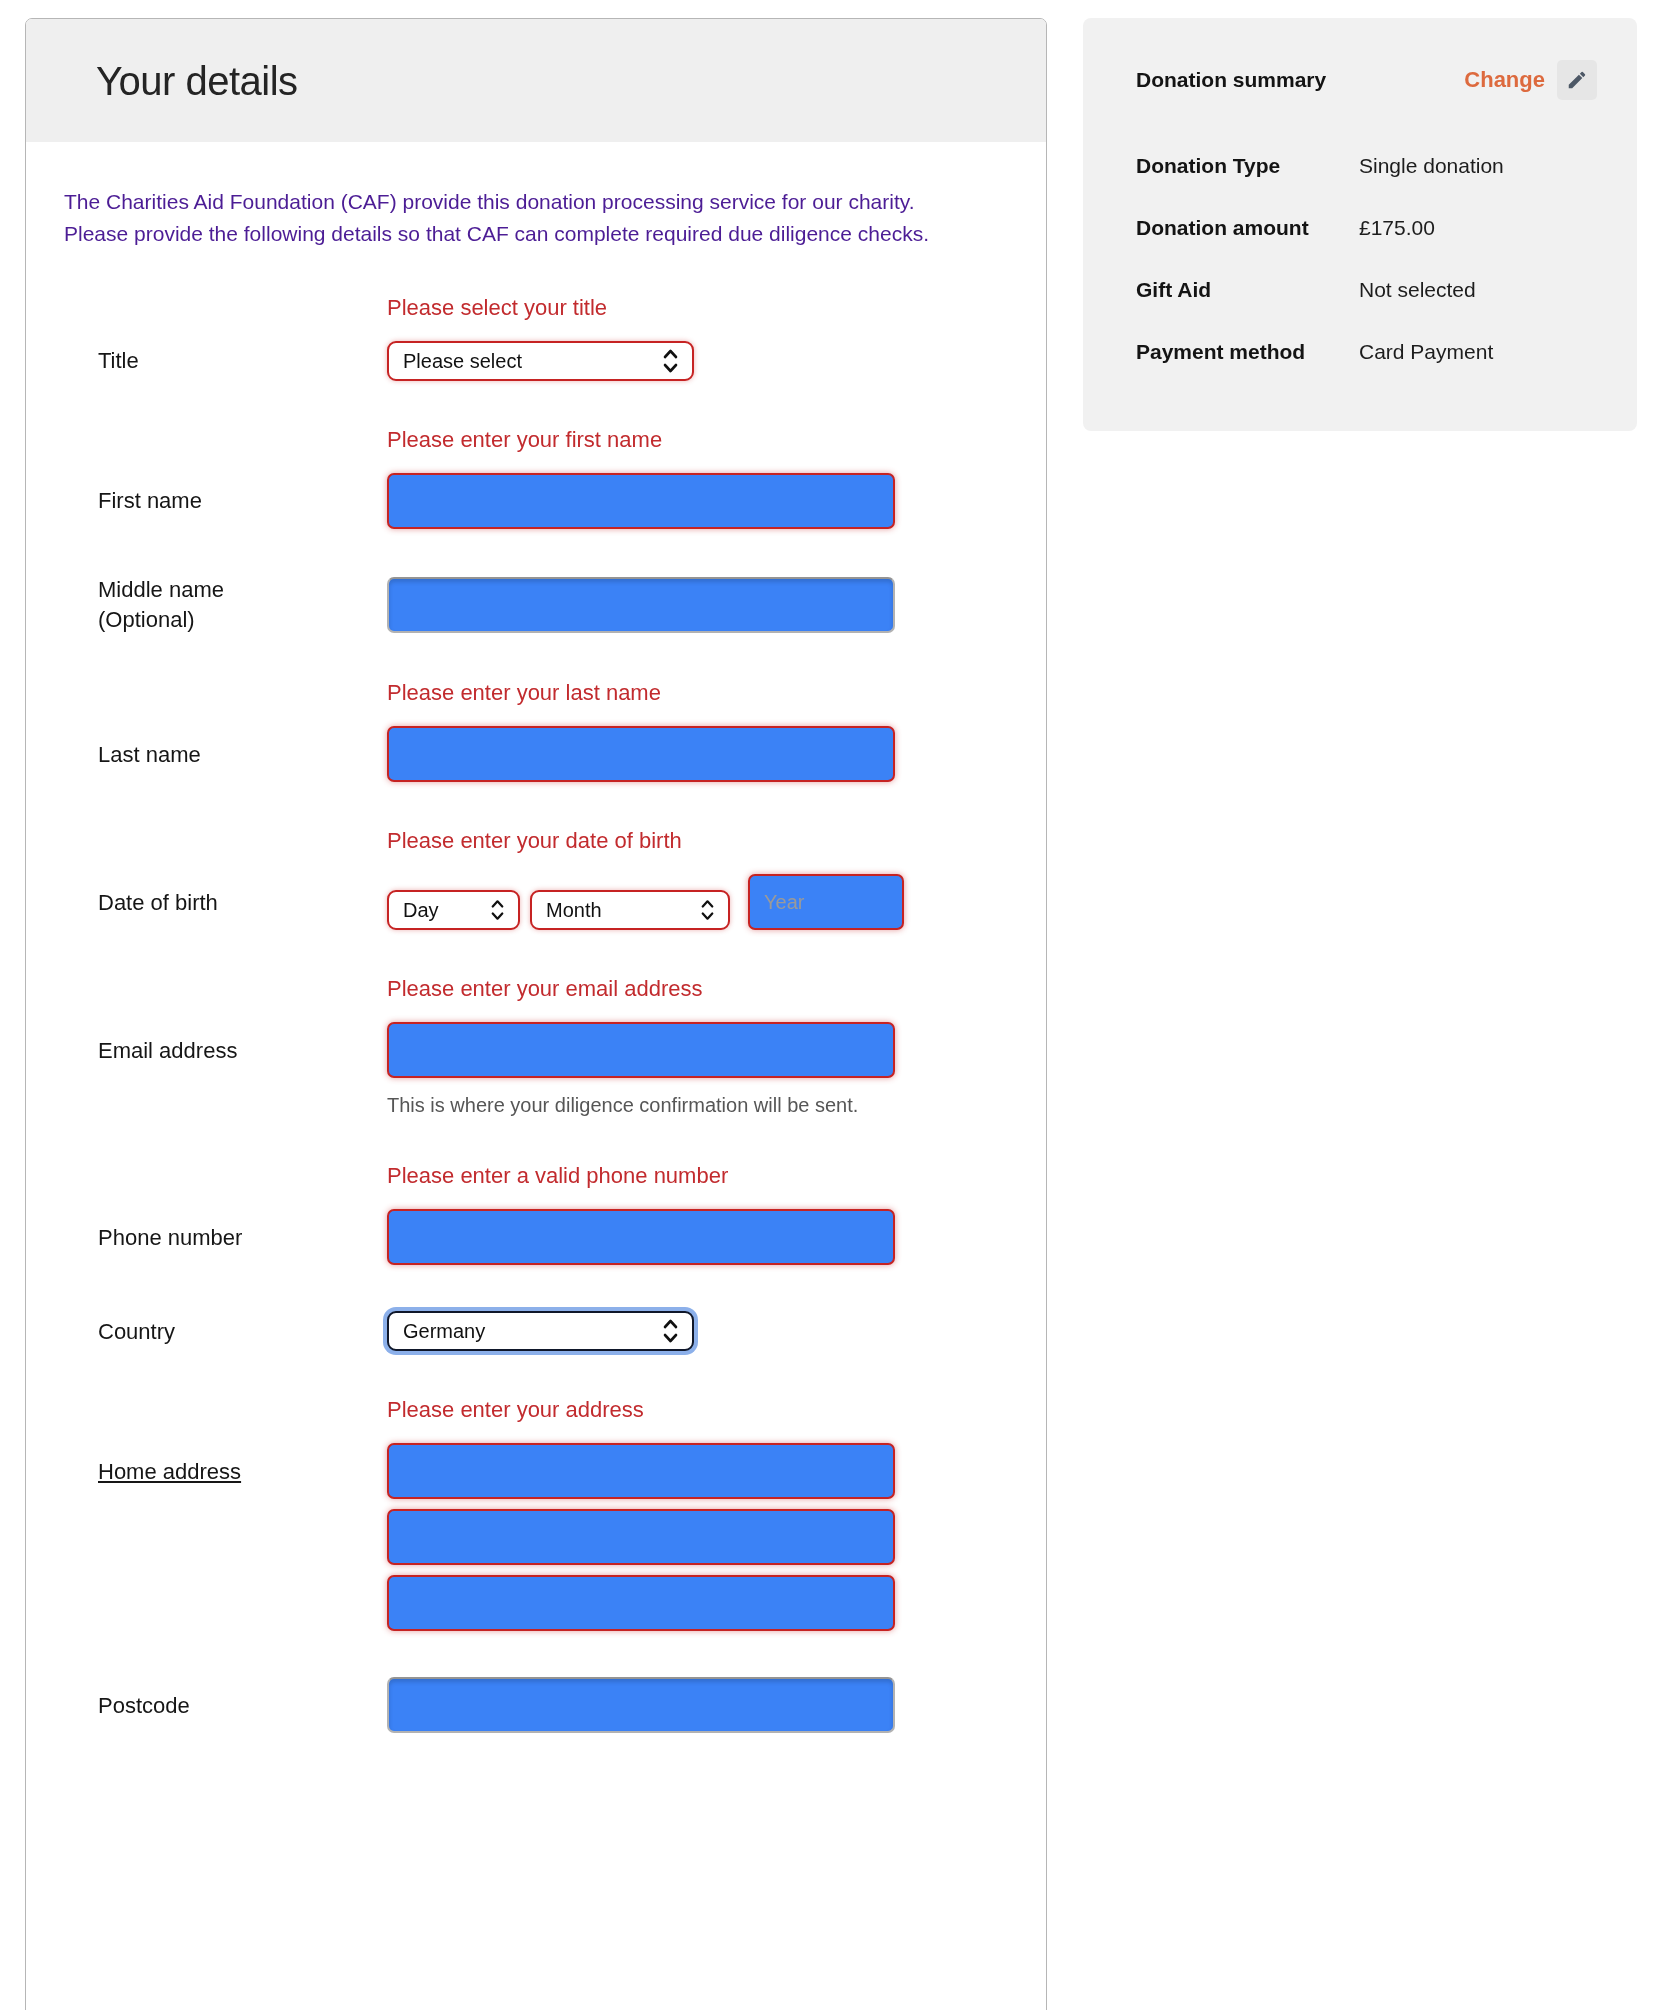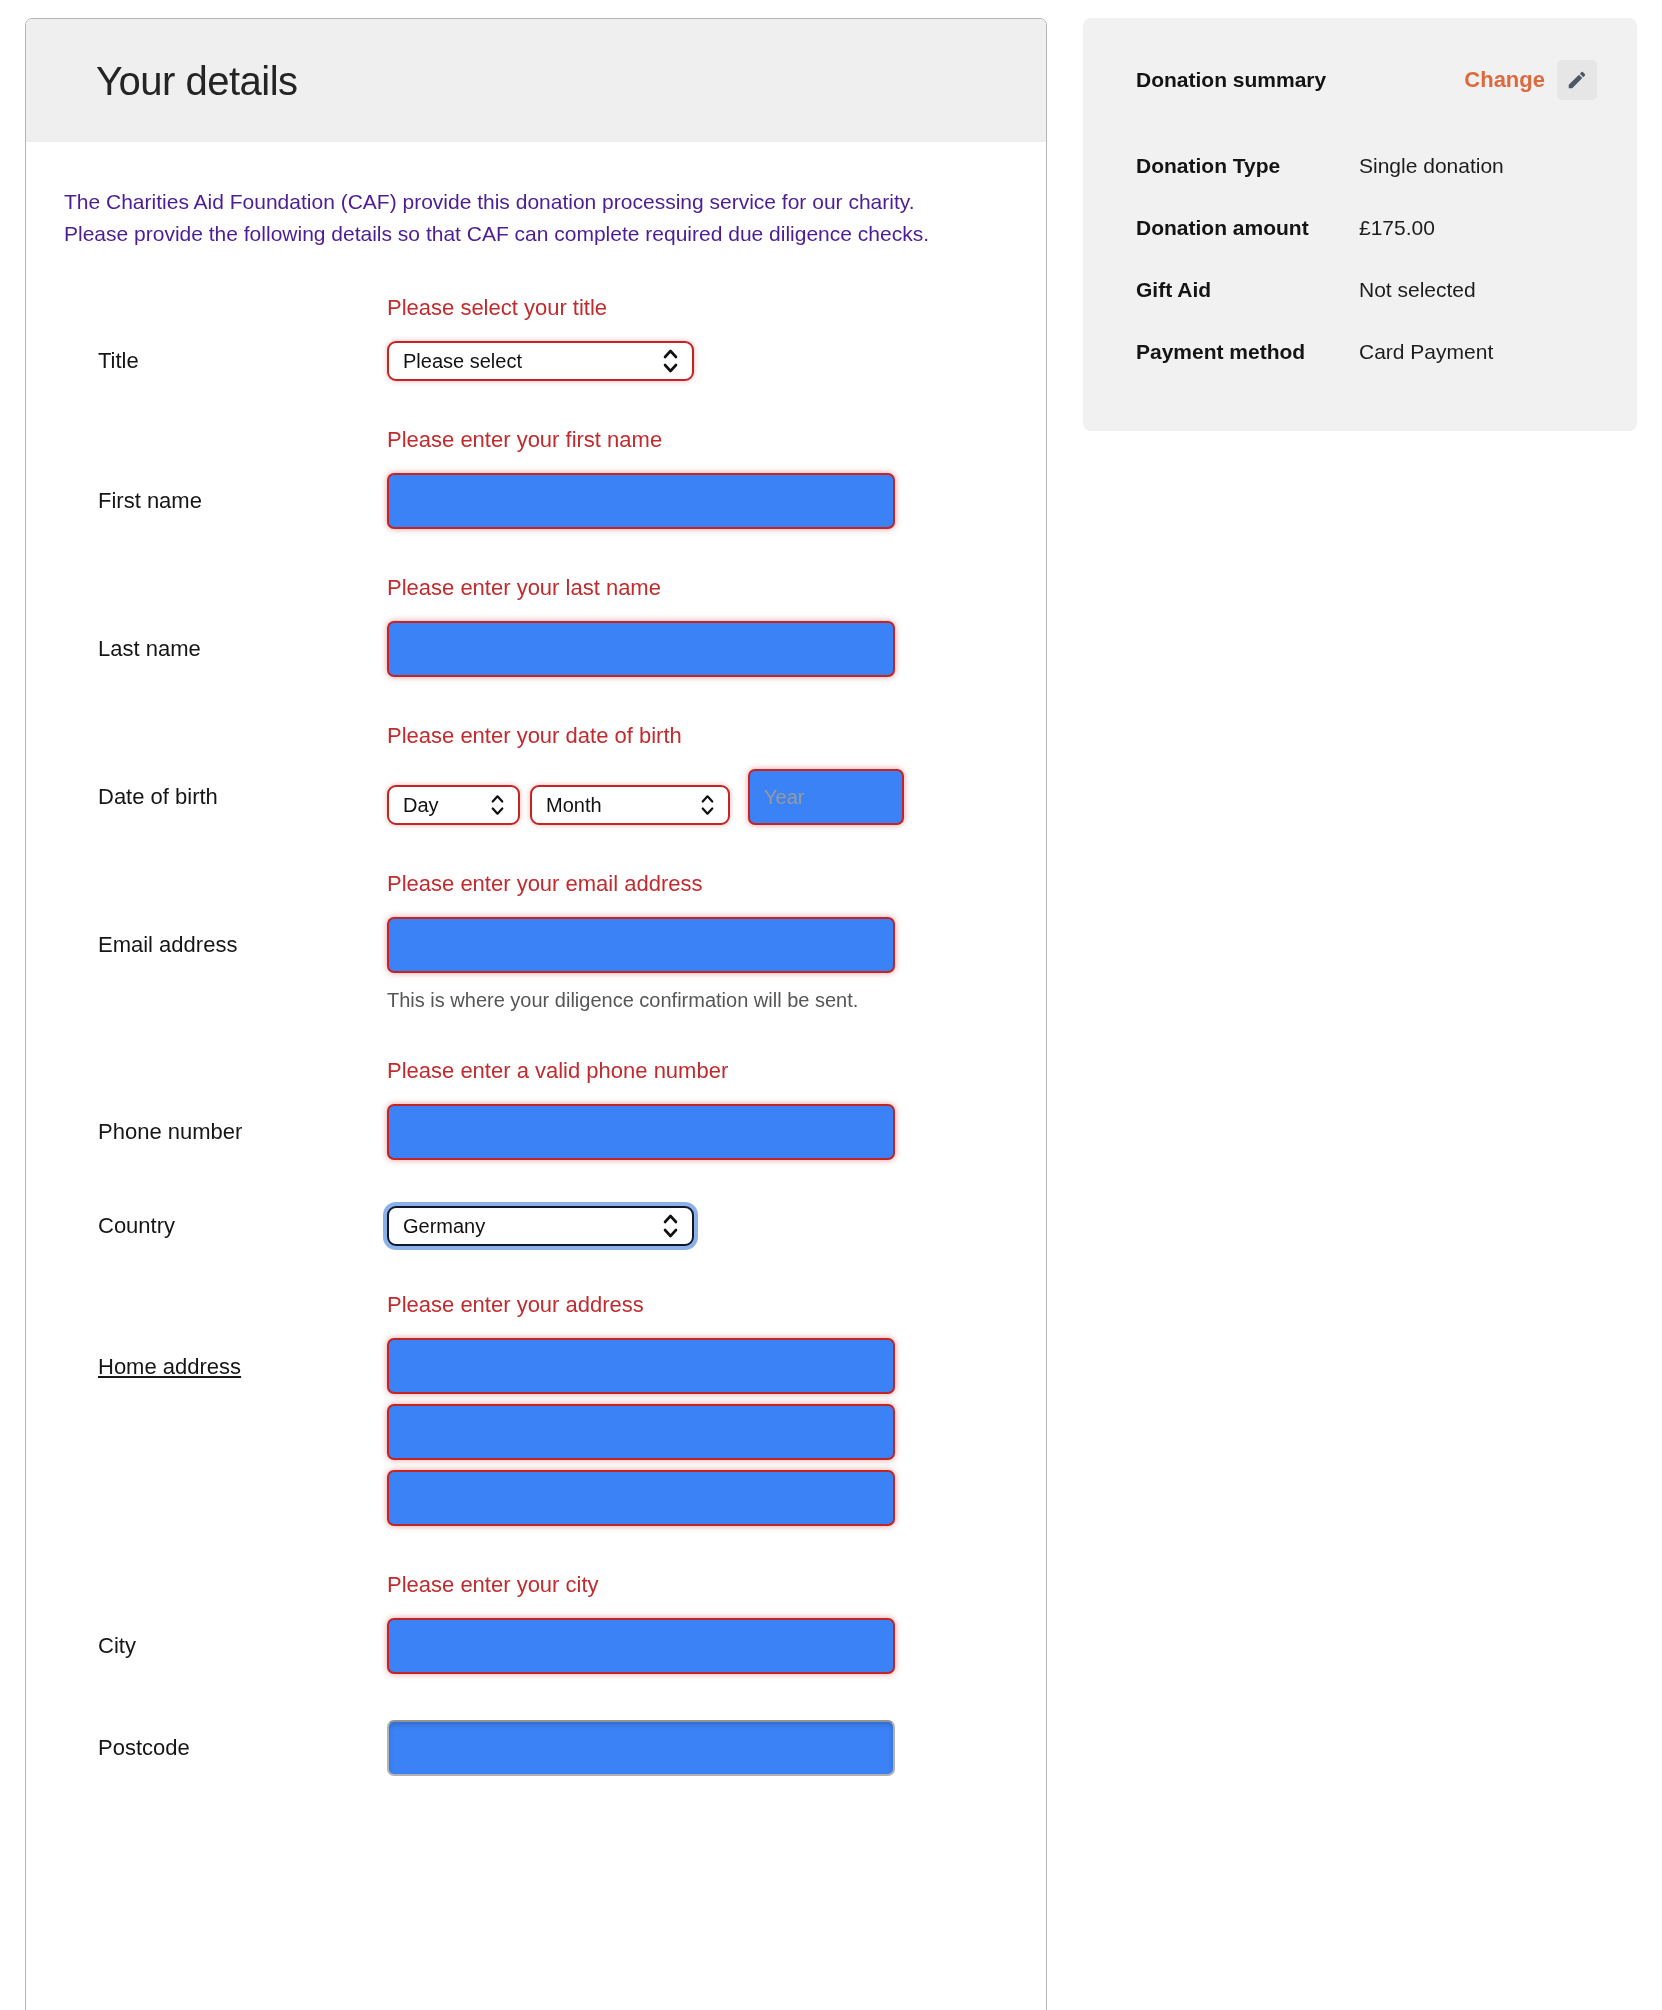--- a/index.html
+++ b/index.html
@@ -147,20 +147,29 @@
         </div>
 
         <div class="group">
           <div class="g-error">Please enter your first name</div>
           <div class="g-row">
             <div class="f-label">First name</div>
             <input class="tinput err" type="text" value="" style="">
           </div>
         </div>
 
+        <div class="group">
+          <div class="g-row">
+            <div class="f-label">
+              <div>Middle name</div>
+              <div>(Optional)</div>
+            </div>
+            <input class="tinput plain" type="text" value="" style="">
+          </div>
+        </div>
 
         <div class="group">
           <div class="g-error">Please enter your last name</div>
           <div class="g-row">
             <div class="f-label">Last name</div>
             <input class="tinput err" type="text" value="" style="">
           </div>
         </div>
 
         <div class="group">
@@ -232,27 +241,20 @@
           <div class="g-row top">
             <div class="f-label" style="padding-top:14px;text-decoration:underline;">Home address</div>
             <div class="addr-stack">
               <input class="tinput err" type="text" value="" style="">
               <input class="tinput err" type="text" value="" style="">
               <input class="tinput err" type="text" value="" style="">
             </div>
           </div>
         </div>
 
-        <div class="group">
-          <div class="g-error">Please enter your city</div>
-          <div class="g-row">
-            <div class="f-label">City</div>
-            <input class="tinput err" type="text" value="" style="">
-          </div>
-        </div>
 
 
         <div class="group">
           <div class="g-row">
             <div class="f-label">Postcode</div>
             <input class="tinput plain" type="text" value="" style="">
           </div>
         </div>
 
       </div>

